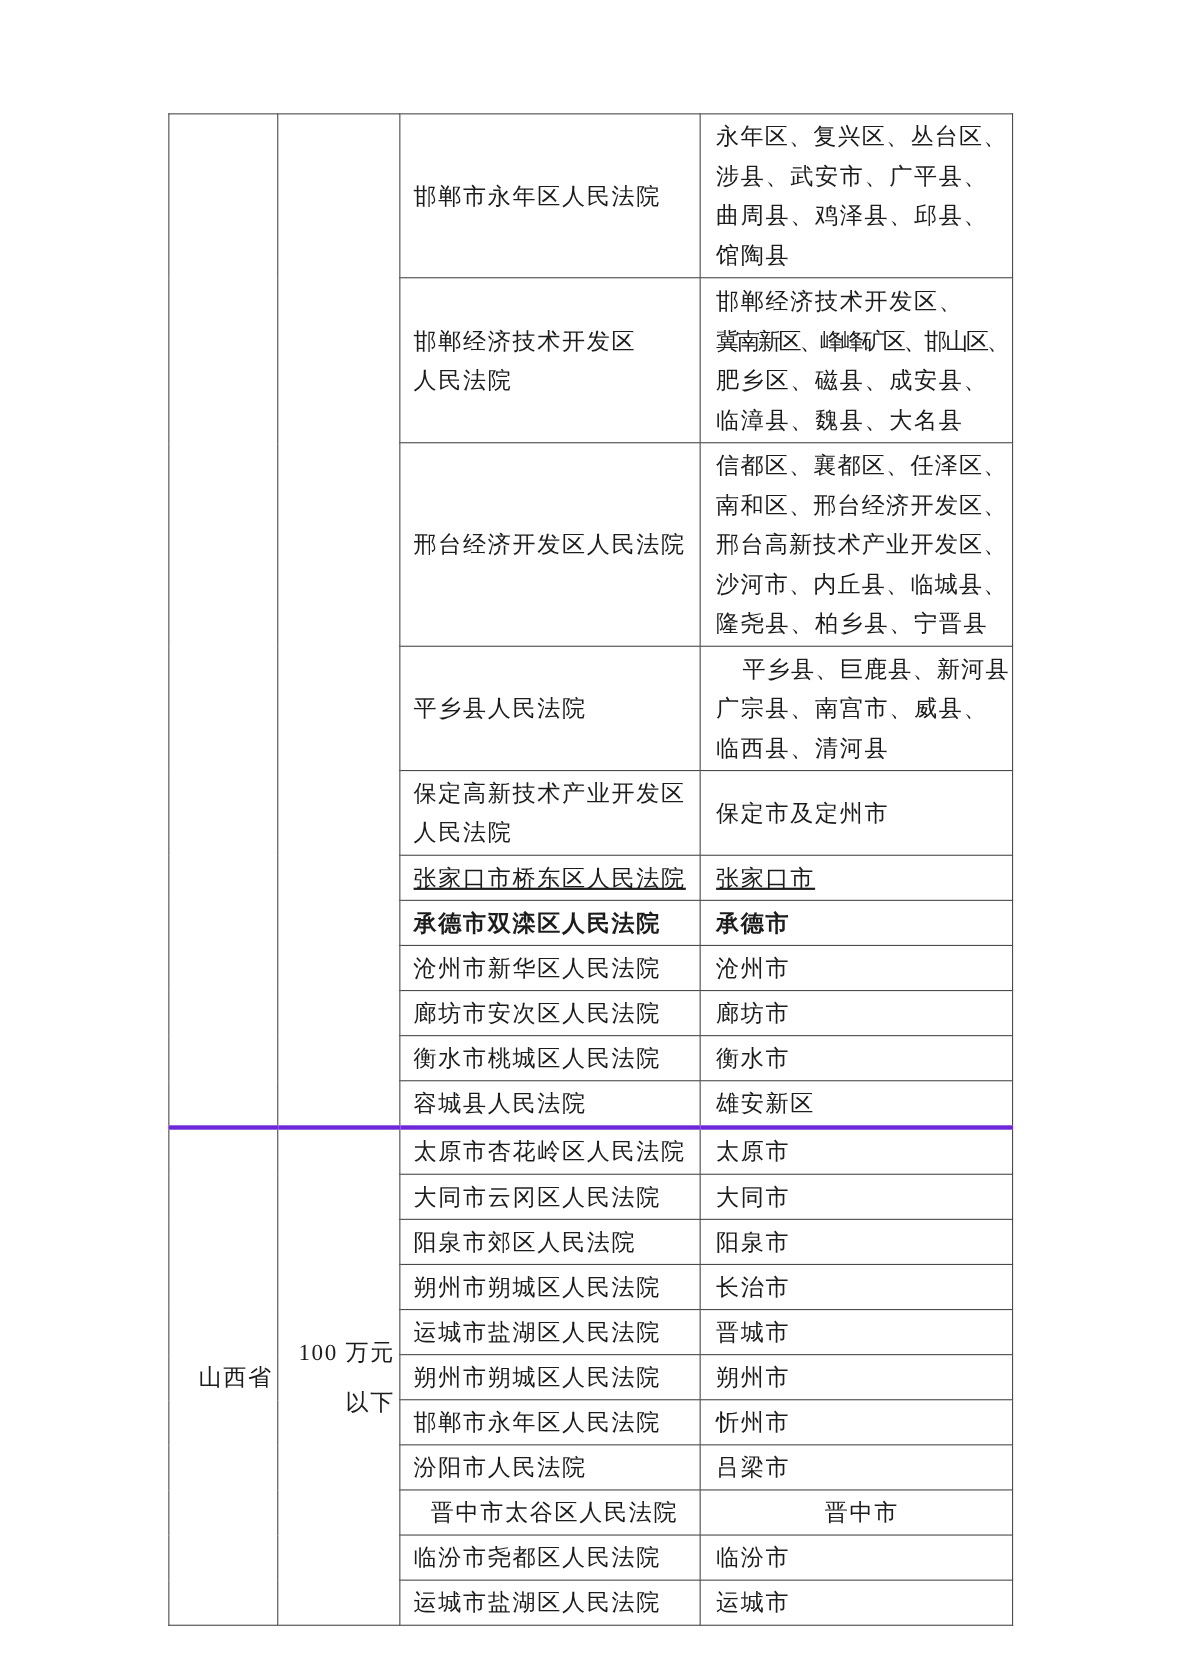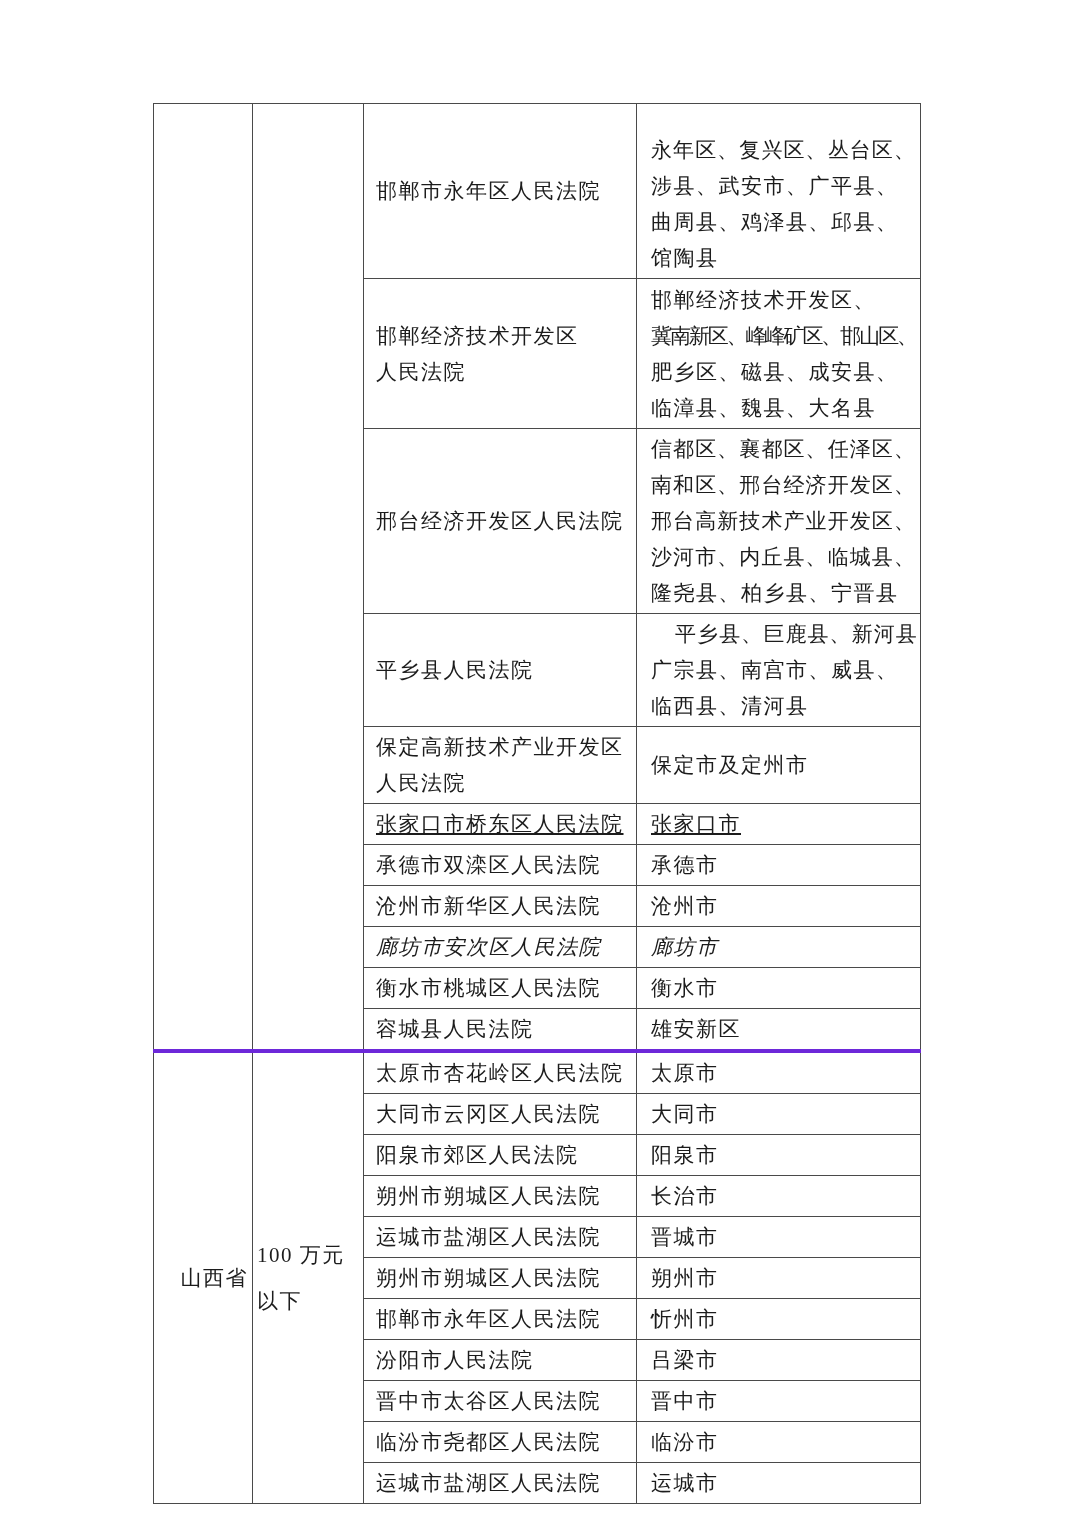--- a/index.html
+++ b/index.html
@@ -26,21 +26,21 @@
     vertical-align: middle;
     font-size: 21px;
     letter-spacing: 1.5px;
     overflow: hidden;
   }
   td.province-cell {
     text-align: right;
     padding: 0 4px;
   }
   td.amount-cell {
-    text-align: left;
+    text-align: right;
     padding: 0 4px;
     line-height: 46px;
   }
   td.court-cell {
     padding: 2px 4px 2px 12px;
     line-height: 36px;
   }
   td.jurisdiction-cell {
     padding: 2px 4px 2px 14px;
     line-height: 36px;
@@ -60,21 +60,21 @@
       <col style="width:284px">
     </colgroup>
     <tbody>
         <tr style="height: 145px;">
           <td class="province-cell" rowspan="11"></td>
           <td class="amount-cell" rowspan="11"></td>
           <td class="court-cell">
             <div class="txt-line">邯郸市永年区人民法院</div>
           </td>
           <td class="jurisdiction-cell">
-            <div class="txt-line" style="letter-spacing: 1.08px; margin-top: 26px;">永年区、复兴区、丛台区、</div>
+            <div class="txt-line" style="letter-spacing: 1.08px;">永年区、复兴区、丛台区、</div>
             <div class="txt-line">涉县、武安市、广平县、</div>
             <div class="txt-line">曲周县、鸡泽县、邱县、</div>
             <div class="txt-line">馆陶县</div>
           </td>
         </tr>
         <tr style="height: 150px;">
           <td class="court-cell">
             <div class="txt-line">邯郸经济技术开发区</div>
             <div class="txt-line">人民法院</div>
           </td>
@@ -117,37 +117,37 @@
           </td>
         </tr>
         <tr style="height: 39px; text-decoration: underline;">
           <td class="court-cell">
             <div class="txt-line">张家口市桥东区人民法院</div>
           </td>
           <td class="jurisdiction-cell">
             <div class="txt-line">张家口市</div>
           </td>
         </tr>
-        <tr style="height: 39px;">
+        <tr style="height: 39px; font-weight: bold;">
           <td class="court-cell">
             <div class="txt-line">承德市双滦区人民法院</div>
           </td>
           <td class="jurisdiction-cell">
             <div class="txt-line">承德市</div>
           </td>
         </tr>
         <tr style="height: 37px;">
           <td class="court-cell">
             <div class="txt-line">沧州市新华区人民法院</div>
           </td>
           <td class="jurisdiction-cell">
             <div class="txt-line">沧州市</div>
           </td>
         </tr>
-        <tr style="height: 38px; font-style: italic;">
+        <tr style="height: 38px;">
           <td class="court-cell">
             <div class="txt-line">廊坊市安次区人民法院</div>
           </td>
           <td class="jurisdiction-cell">
             <div class="txt-line">廊坊市</div>
           </td>
         </tr>
         <tr style="height: 36px;">
           <td class="court-cell">
             <div class="txt-line">衡水市桃城区人民法院</div>
@@ -226,21 +226,21 @@
           </td>
         </tr>
         <tr style="height: 37px;">
           <td class="court-cell">
             <div class="txt-line">汾阳市人民法院</div>
           </td>
           <td class="jurisdiction-cell">
             <div class="txt-line">吕梁市</div>
           </td>
         </tr>
-        <tr style="height: 37px;">
+        <tr style="height: 37px; text-align: center;">
           <td class="court-cell">
             <div class="txt-line">晋中市太谷区人民法院</div>
           </td>
           <td class="jurisdiction-cell">
             <div class="txt-line">晋中市</div>
           </td>
         </tr>
         <tr style="height: 37px;">
           <td class="court-cell">
             <div class="txt-line">临汾市尧都区人民法院</div>

